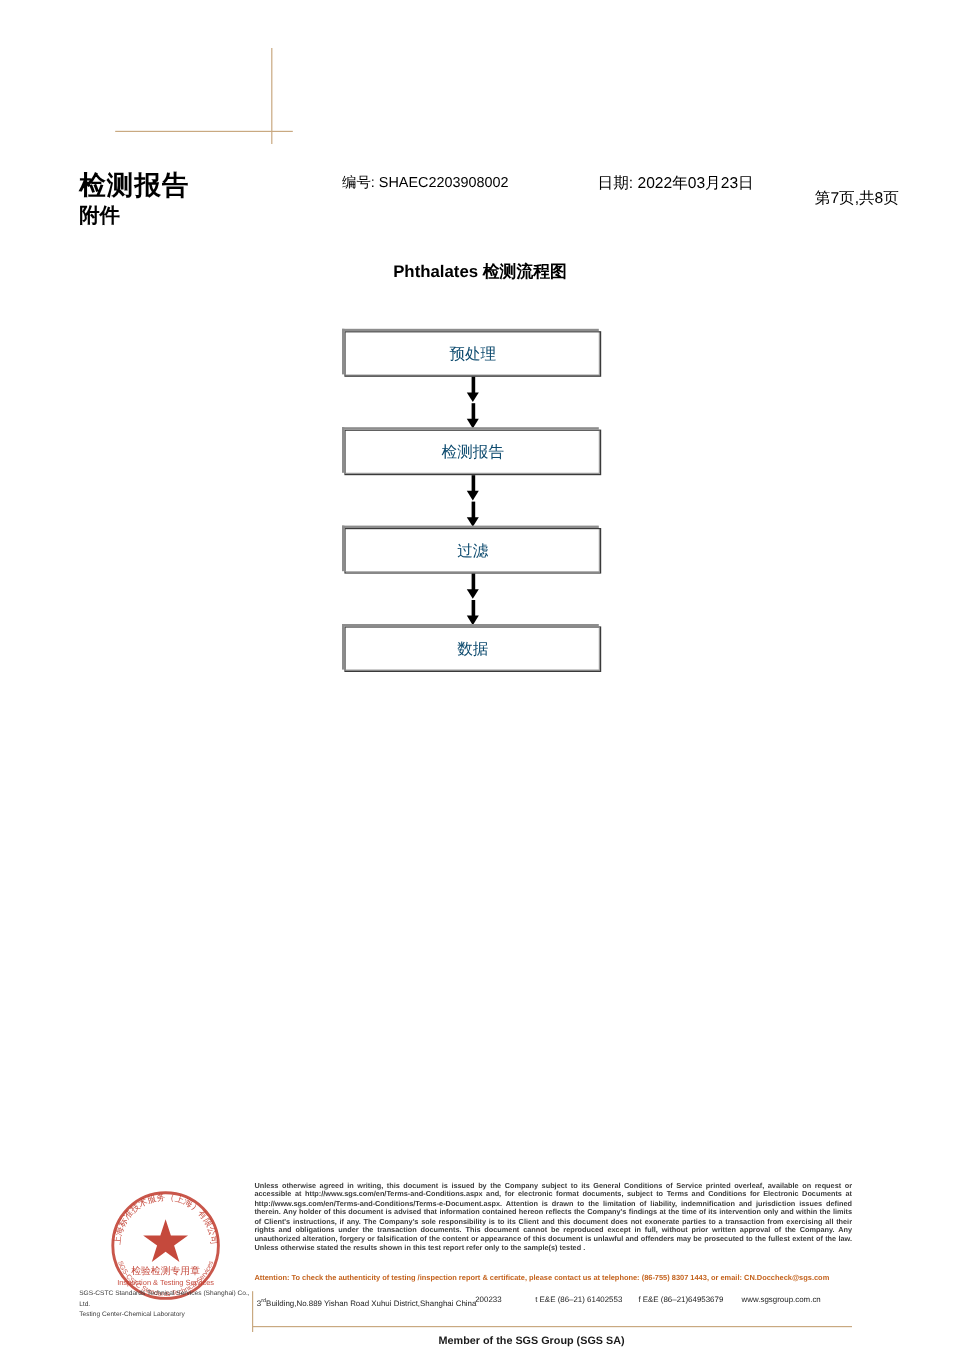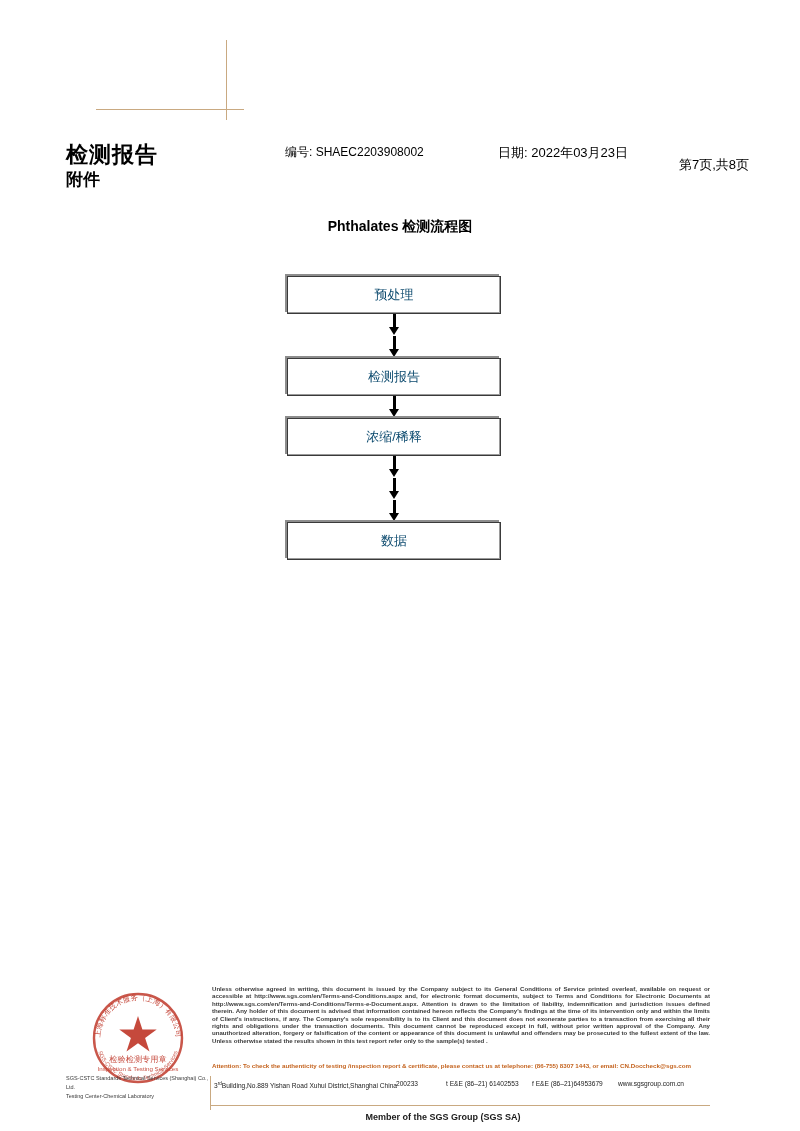--- a/index.html
+++ b/index.html
@@ -288,25 +288,25 @@
     </div>
   <div class="flow-arrow">
       <div class="shaft"></div>
       <div class="head"></div>
     </div>
   <div class="flow-step">检测报告</div>
   <div class="flow-arrow">
       <div class="shaft"></div>
       <div class="head"></div>
     </div>
-  <div class="flow-step">浓缩/稀释</div>
-  <div class="flow-arrow">
-      <div class="shaft"></div>
-      <div class="head"></div>
-    </div>
+  <div class="flow-arrow">
+      <div class="shaft"></div>
+      <div class="head"></div>
+    </div>
+  <div class="flow-step">过滤</div>
   <div class="flow-arrow">
       <div class="shaft"></div>
       <div class="head"></div>
     </div>
   <div class="flow-arrow">
       <div class="shaft"></div>
       <div class="head"></div>
     </div>
   <div class="flow-step">数据</div>
 </div>

